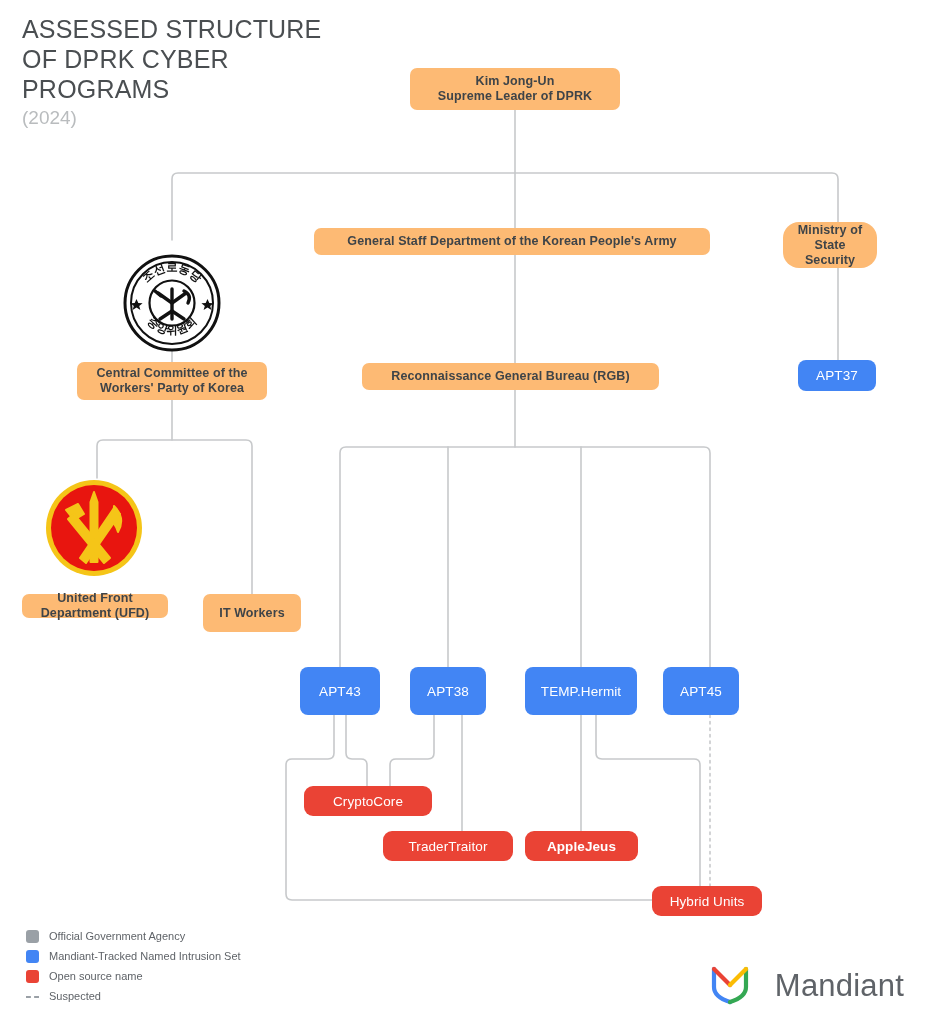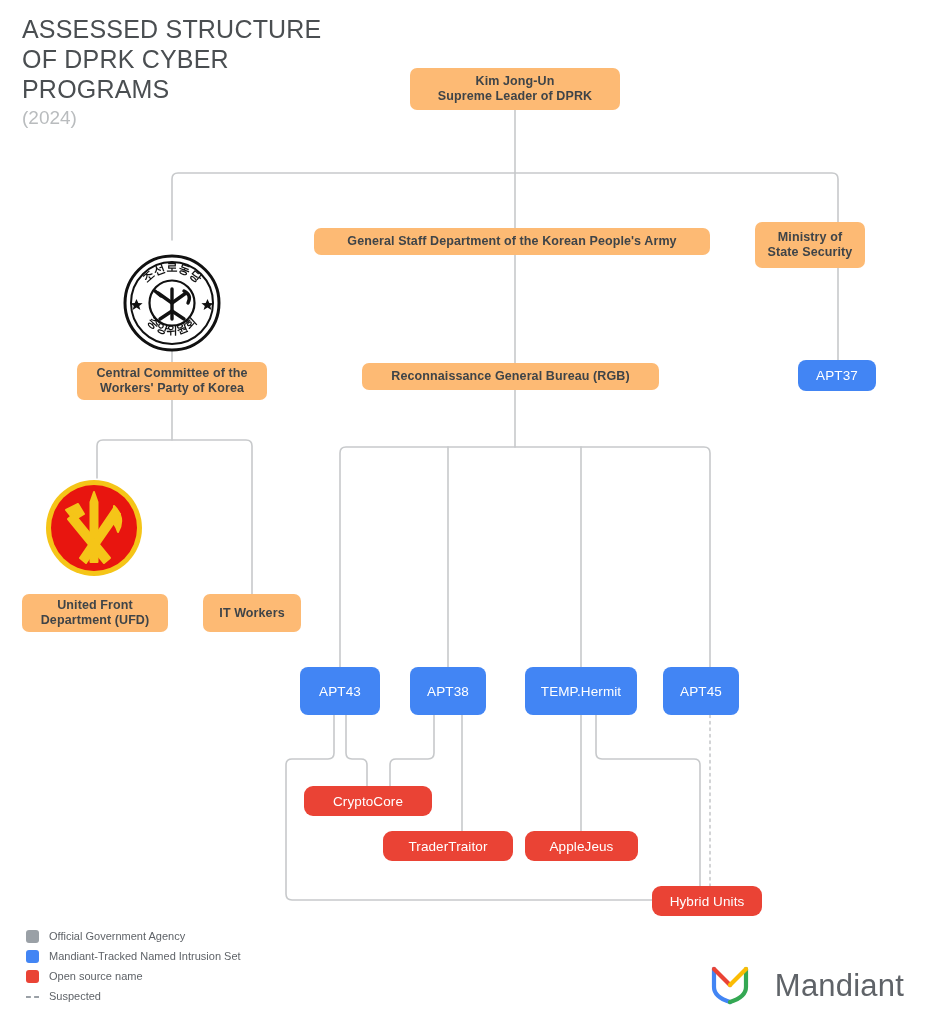--- a/index.html
+++ b/index.html
@@ -83,21 +83,21 @@
     font-size: 13.5px;
     border-radius: 8px;
   }
   .node.red {
     background: #ea4335;
     color: #ffffff;
     font-weight: 400;
     font-size: 13.5px;
     border-radius: 9px;
   }
-  .node.red.bold { font-weight: normal; }
+  .node.red.bold { font-weight: bold; }
 
   
   .emblem {
     position: absolute;
     z-index: 6;
   }
 
   
   #legend {
     position: absolute;
@@ -258,35 +258,35 @@
 
   <div class="node gray" style="left:410px; top:68px; width:210px; height:42px;">
     <span style="white-space:pre-line;">Kim Jong-Un
 Supreme Leader of DPRK</span>
   </div>
 
   <div class="node gray" style="left:314px; top:228px; width:396px; height:27px;">
     <span>General Staff Department of the Korean People's Army</span>
   </div>
 
-  <div class="node gray" style="left:755px; top:222px; width:110px; height:46px;">
+  <div class="node gray" style="left:783px; top:222px; width:94px; height:46px;border-radius:16px;">
     <span style="white-space:pre-line;">Ministry of
 State Security</span>
   </div>
 
   <div class="node gray" style="left:77px; top:362px; width:190px; height:38px;">
     <span style="white-space:pre-line;">Central Committee of the
 Workers' Party of Korea</span>
   </div>
 
   <div class="node gray" style="left:362px; top:363px; width:297px; height:27px;">
     <span>Reconnaissance General Bureau (RGB)</span>
   </div>
 
-  <div class="node gray" style="left:22px; top:594px; width:146px; height:38px;">
+  <div class="node gray" style="left:22px; top:594px; width:146px; height:24px;">
     <span style="white-space:pre-line;">United Front
 Department (UFD)</span>
   </div>
 
   <div class="node gray" style="left:203px; top:594px; width:98px; height:38px;">
     <span>IT Workers</span>
   </div>
 
   <div class="node blue" style="left:798px; top:360px; width:78px; height:31px;justify-content:center;">
     <span>APT37</span>

